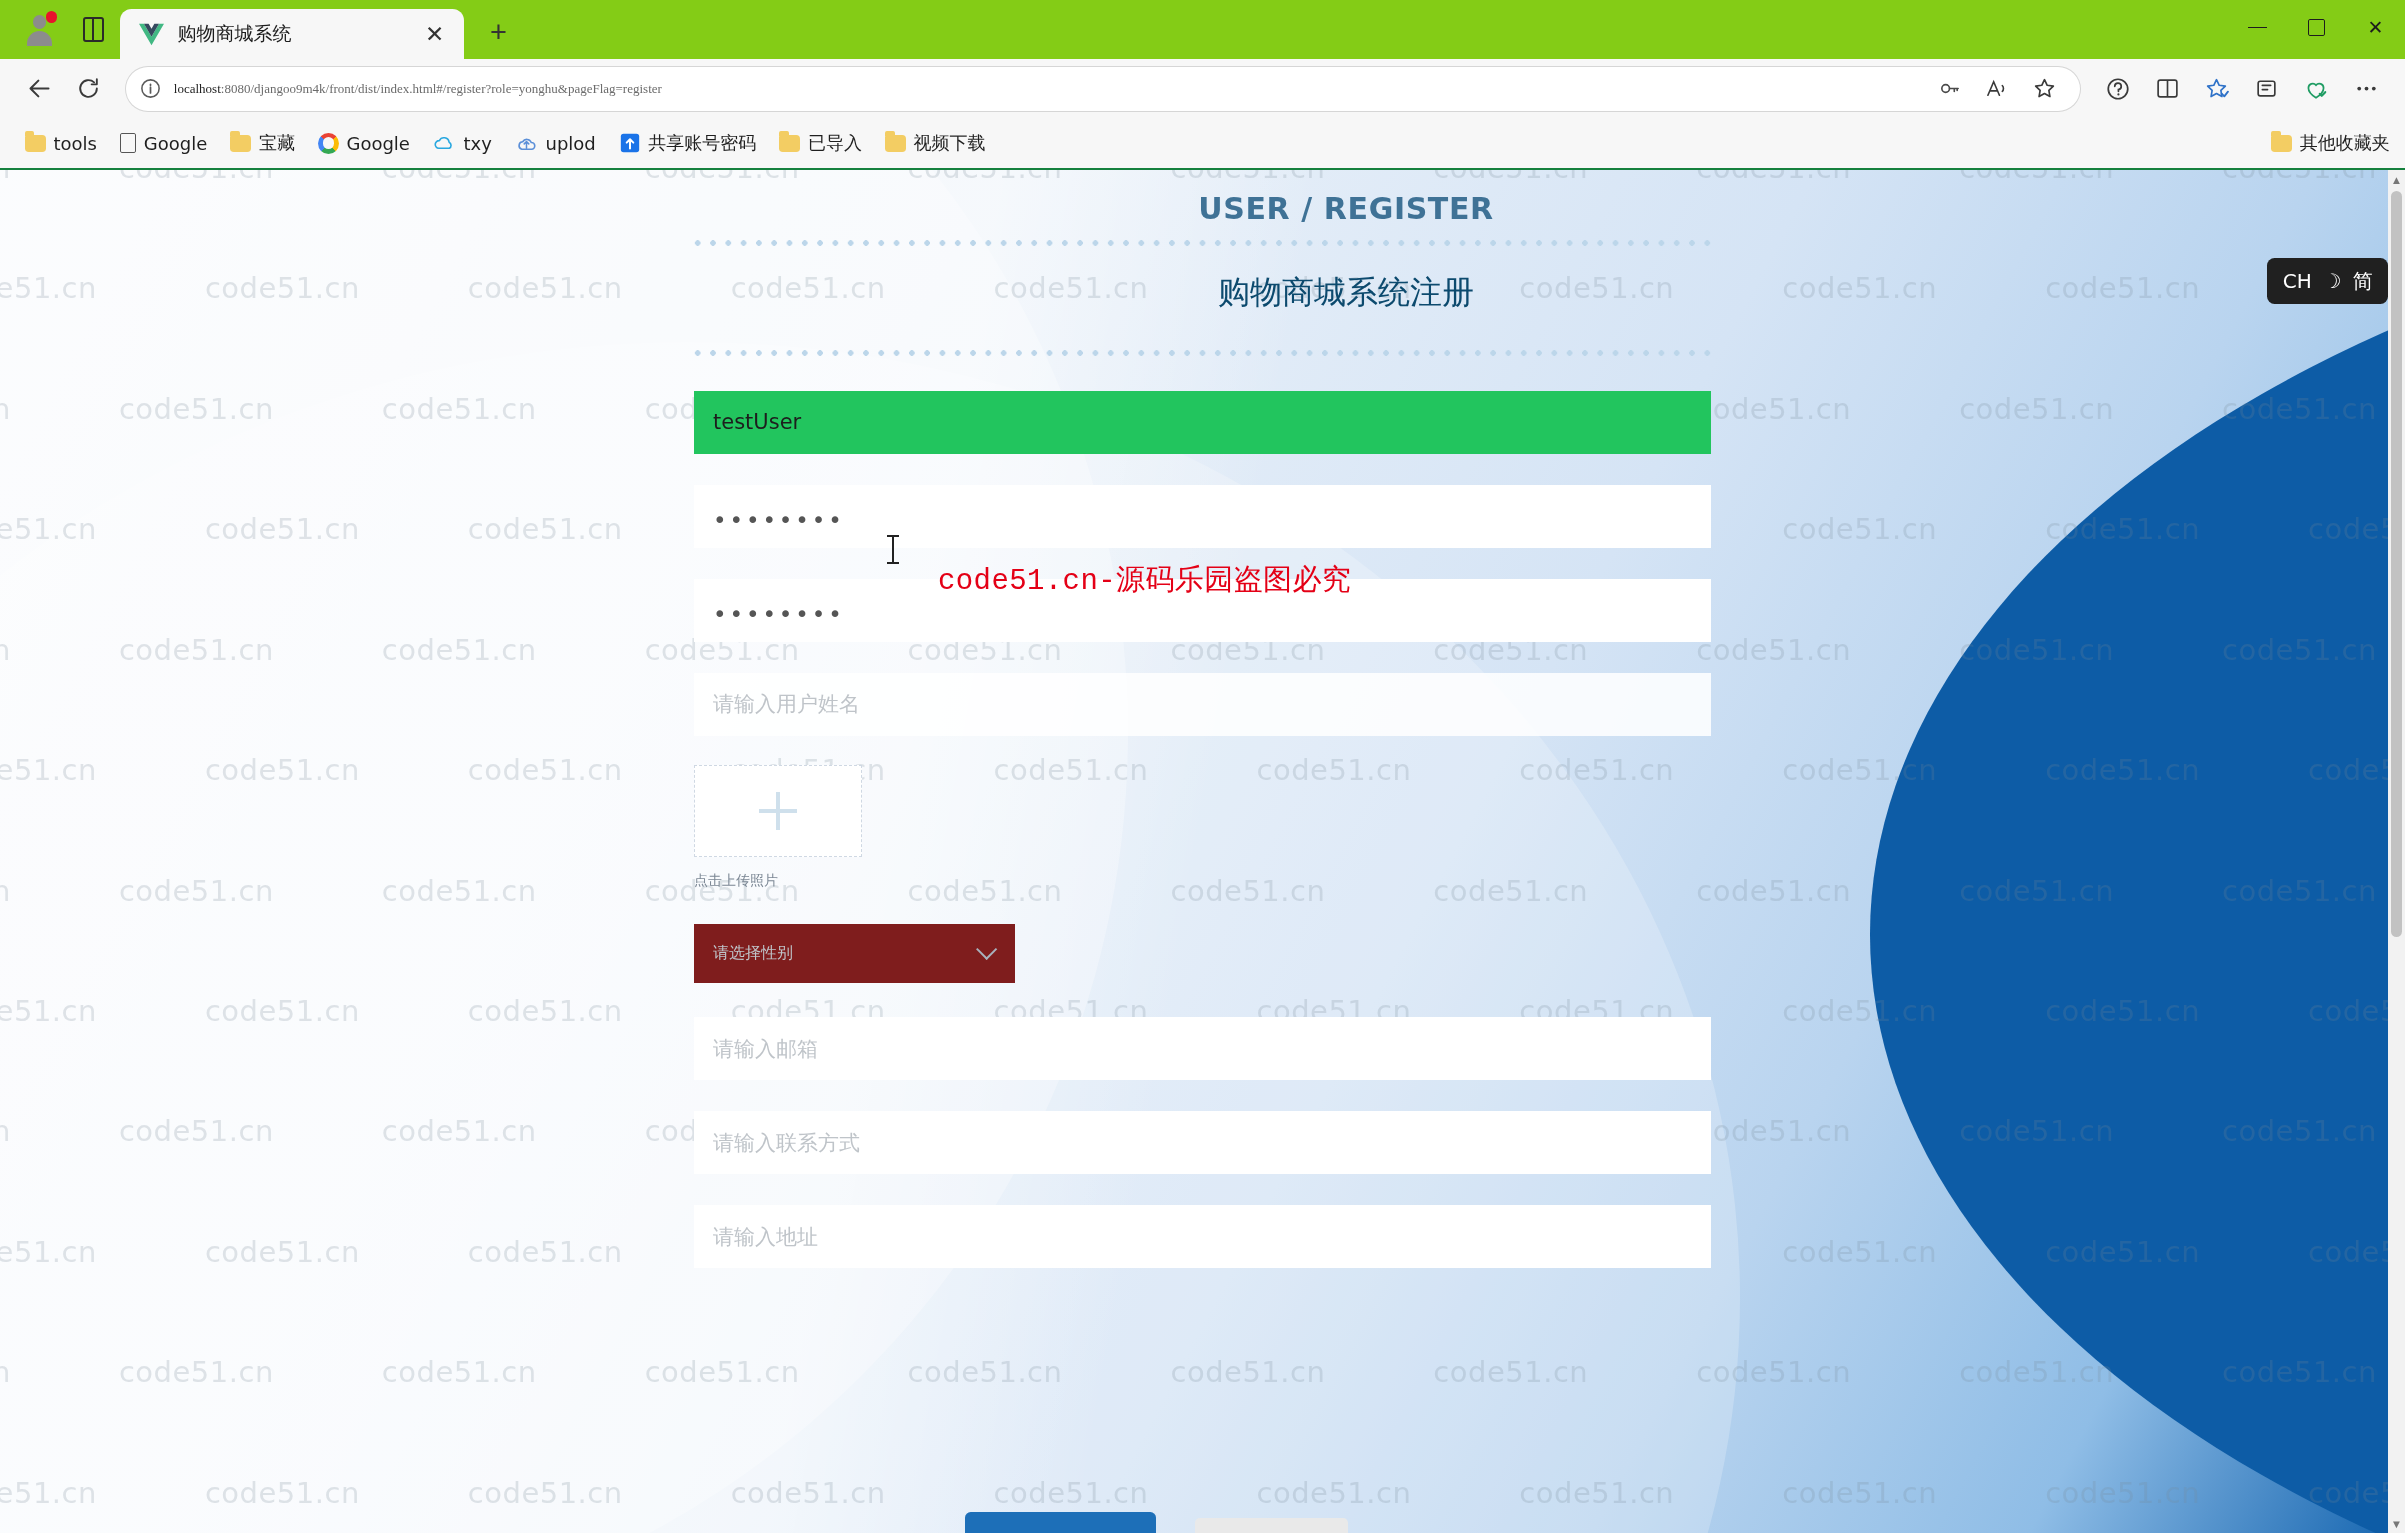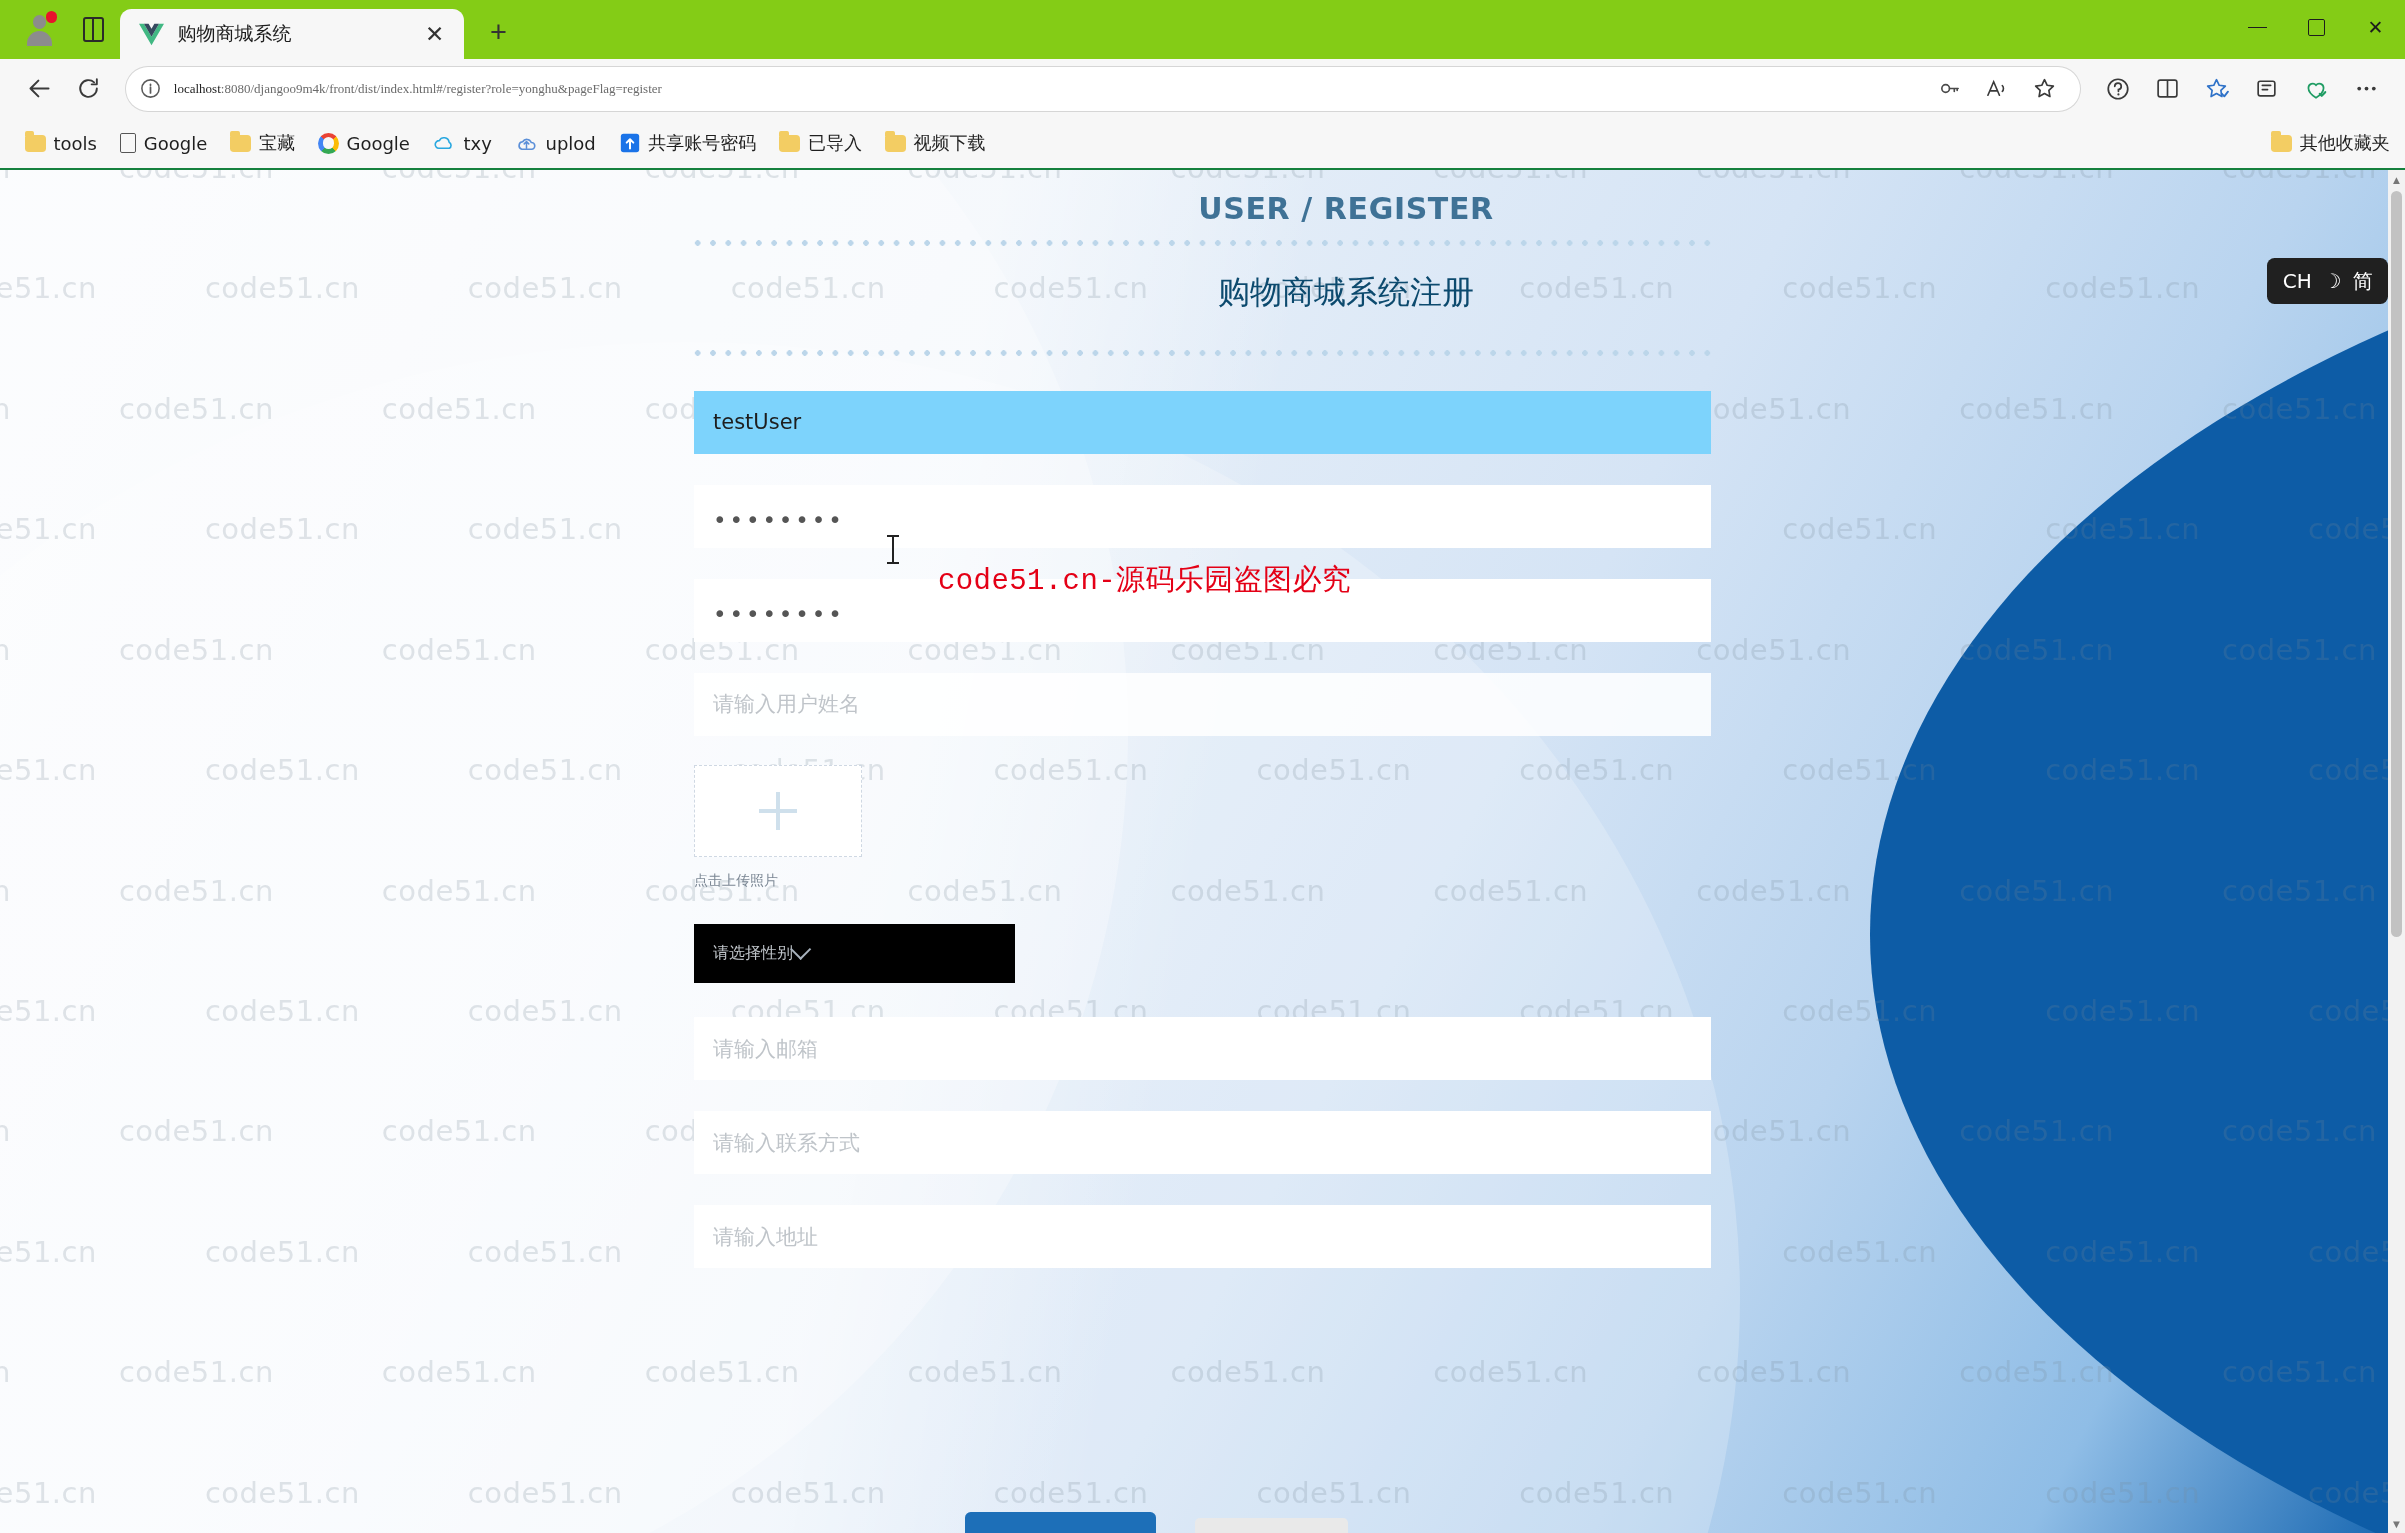--- a/index.html
+++ b/index.html
@@ -141,21 +141,21 @@
     padding-left: 287px;
   }
 
   .field { position:relative; margin: 0 0 0 0; }
   .field-input {
     width: 100%; height: 63px; border: none; outline: none; background: #fff;
     font-size: 21px; color:#1d1d1d; padding: 0 19px;
     font-family: "DejaVu Sans","Liberation Sans",sans-serif;
     display:flex; align-items:center;
   }
-  .field-input.autofill { background: #7dd3fc; }
+  .field-input.autofill { background: #22c55e; }
   .field-input.transparent { background: rgba(255,255,255,0.86); }
   .ph { color:#bfc4c9; }
   .pw-dots { letter-spacing: 2.9px; font-size: 23px; color:#555; line-height: 1; padding-top: 7.6px; }
 
   .gap-a { height: 34px; }
   .gap-b { height: 31px; }
   .gap-c { height: 29px; }
 
   .upload-box {
     width: 168px; height: 92px; background:#fff; border: 1px dashed #cfd8e3;
@@ -168,22 +168,22 @@
     content:""; position:absolute; background:#cfe0ec;
   }
   .plus::before { left: 17px; top: 0; width: 3.8px; height: 38px; }
   .plus::after { top: 17px; left: 0; height: 3.8px; width: 38px; }
   .upload-caption {
     font-size: 14px; color:#7b8794; margin-top: 15.3px;
     font-family:"DejaVu Sans","Liberation Sans",sans-serif;
   }
 
   .select-field {
-    width: 321px; height: 59px; background:#000000; display:flex; align-items:center;
-    padding: 0 21px 0 19px;
+    width: 321px; height: 59px; background:#7f1d1d; display:flex; align-items:center;
+    justify-content: space-between; padding: 0 21px 0 19px;
   }
   .chev {
     width: 15.3px; height: 15.3px; border-right: 2.3px solid #a8b2bd; border-bottom: 2.3px solid #a8b2bd;
     transform: rotate(45deg) translate(-2.9px,-2.9px);
   }
 
   .watermark-red {
     position:absolute; left: 244px; top: 390px; font-size: 29px; color:#e40016;
     font-family: Liberation Mono, monospace; white-space: nowrap;
     letter-spacing: 0.4px; font-weight: 500;

